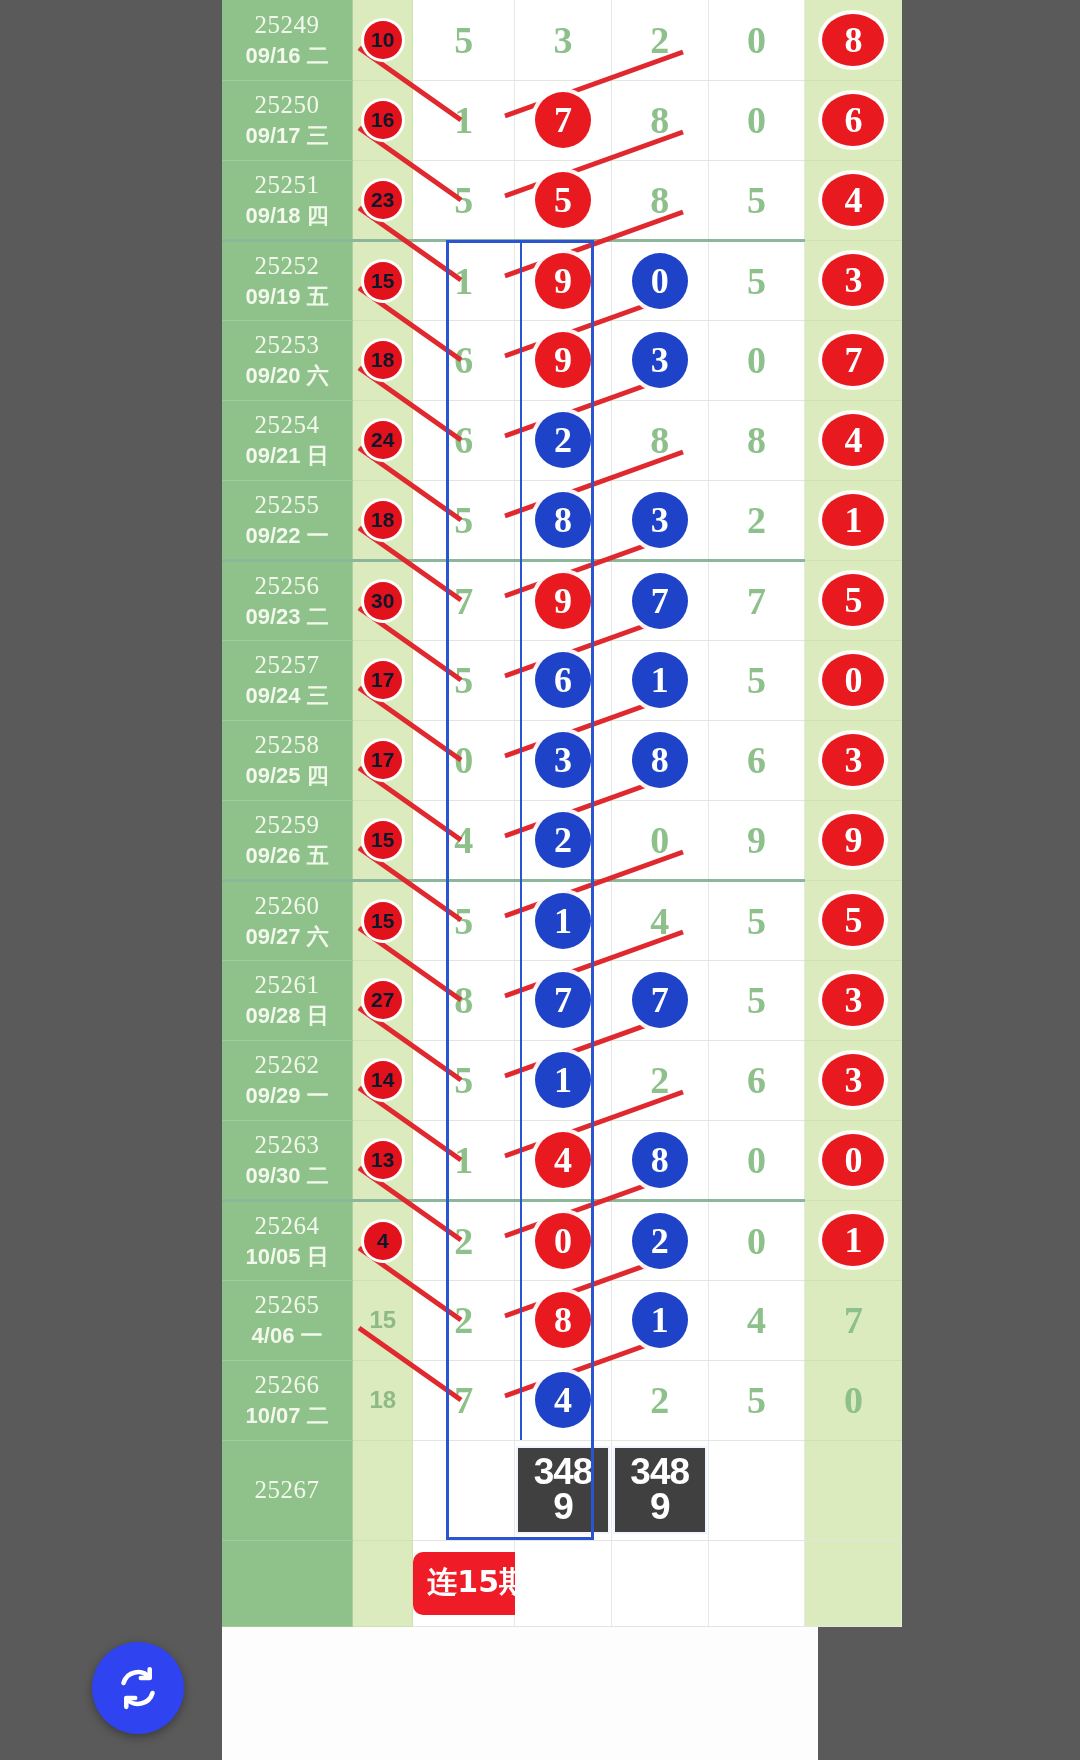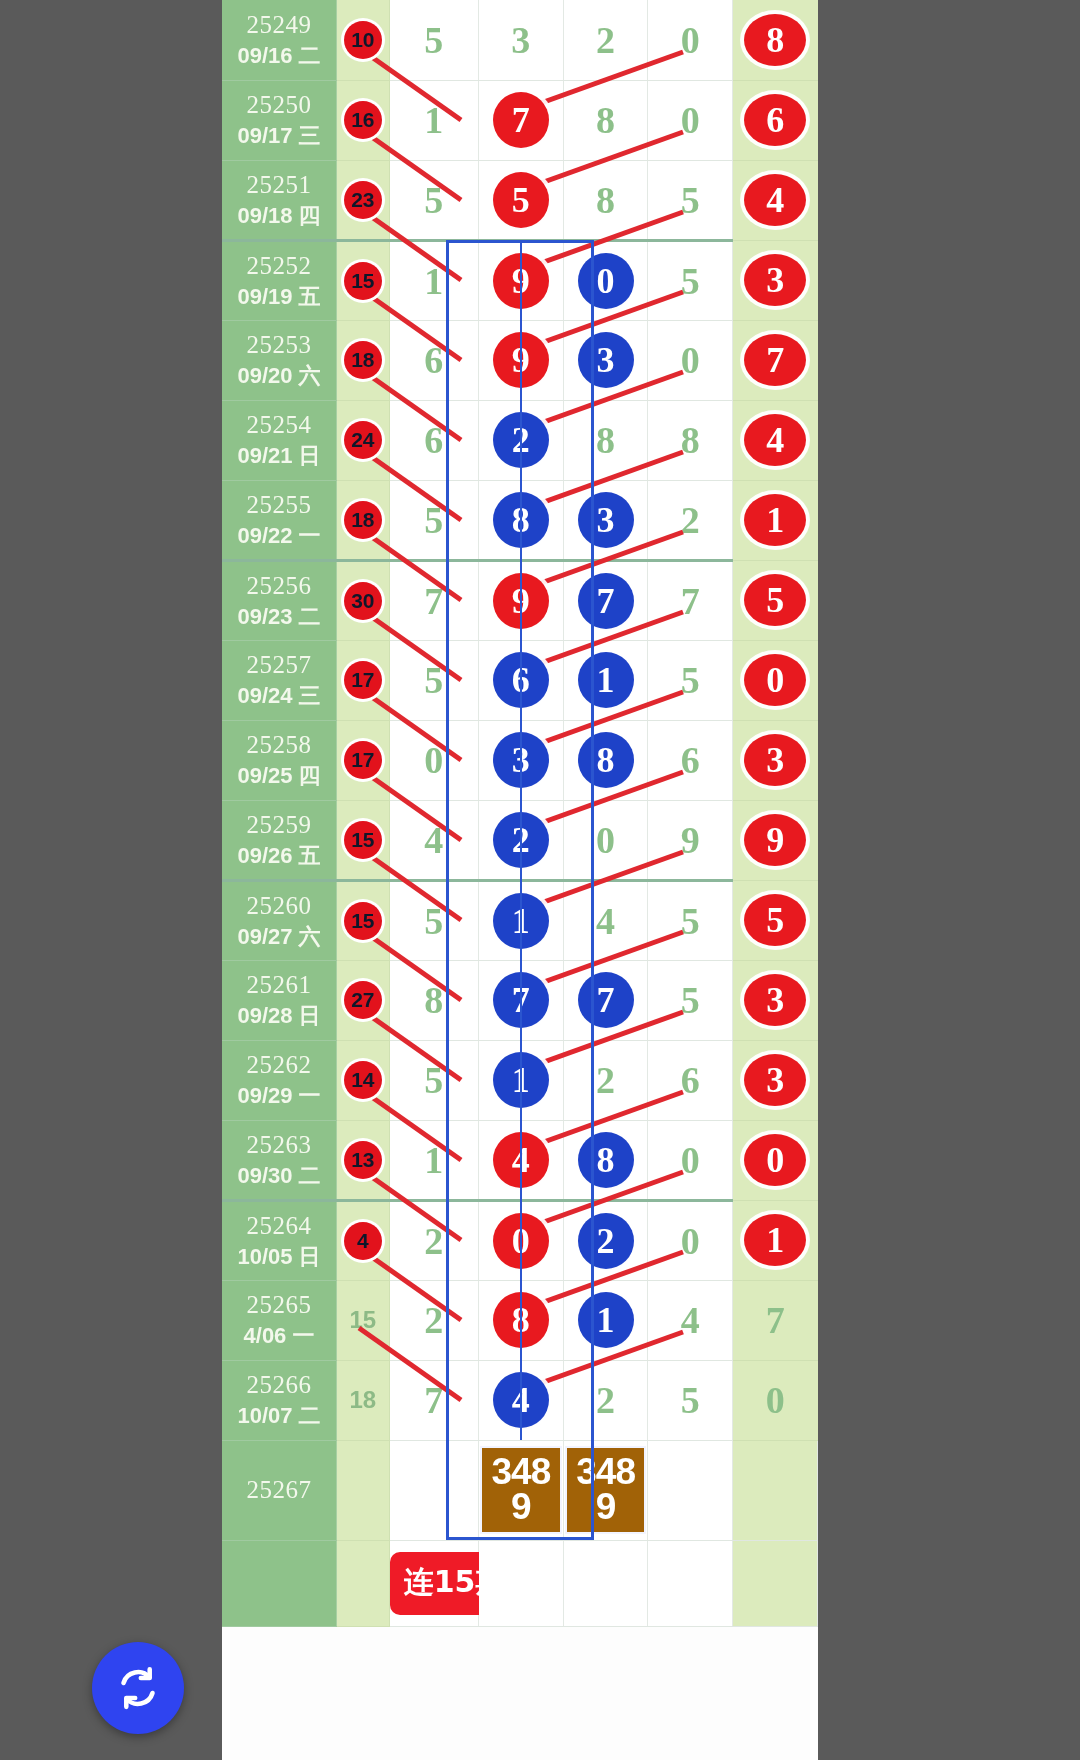--- a/index.html
+++ b/index.html
@@ -14,21 +14,21 @@
   
   .gutter-left  { position:absolute; left:0;   top:0; width:222px; height:1760px; background:#5a5a5a; }
   .gutter-right { position:absolute; left:818px;top:0; width:262px; height:1760px; background:#5a5a5a; }
 
   
   .board {
     position:absolute; left:222px; top:0; width:596px; height:1760px;
     background:#fdfdfd;
   }
 
-  table.grid { border-collapse:collapse; width:596px; table-layout:fixed; }
+  table.grid { border-collapse:collapse; width:680px; table-layout:fixed; }
 
   col.c-issue { width:100px; }
   col.c-sum   { width:46px;  }
   col.c-d1    { width:78px;  }
   col.c-d2    { width:74px;  }
   col.c-d3    { width:74px;  }
   col.c-d4    { width:74px;  }
   col.c-d5    { width:74px;  }
 
   tr.row { height:80px; }
@@ -88,21 +88,21 @@
     font-family:"Liberation Serif", serif;
   }
 
   
   tr.sep td { border-bottom:3px solid #8cb79b; }
 
   
   tr.predrow { height:100px; }
   td.predcell { background:#ffffff; }
   .predbox {
-    background:#a16207; color:#fff; font-weight:bold;
+    background:#404040; color:#fff; font-weight:bold;
     font-size:37px; line-height:0.95; letter-spacing:-1px;
     padding:6px 0 8px; margin:0 1px; border:2px solid #f2f4ff;
     font-family:"Liberation Sans", sans-serif;
   }
 
   
   tr.footrow { height:86px; }
   .lianbadge {
     display:inline-block; background:#ef1b27; color:#fff;
     font-size:30px; font-weight:bold; padding:10px 14px 12px;

